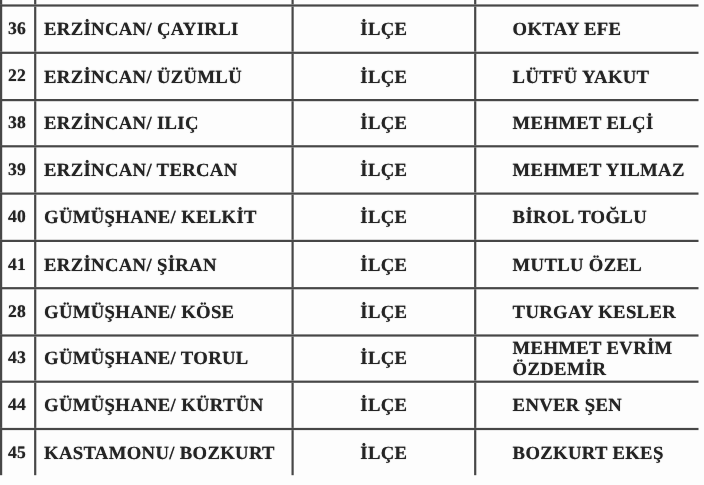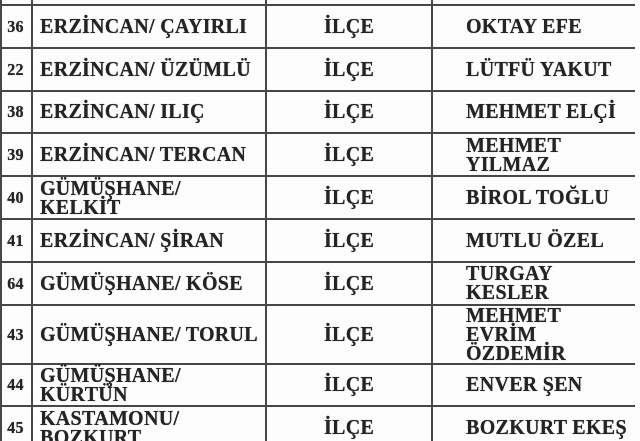--- a/index.html
+++ b/index.html
@@ -36,21 +36,21 @@
   }
   .row.sliver {
     border-top: none;
     min-height: 4px;
   }
   .cell {
     box-sizing: border-box;
     display: flex;
     align-items: center;
     color: var(--text);
-    font-size: 20px;
+    font-size: 17px;
     font-weight: 600;
     letter-spacing: 0.3px;
     line-height: 19px;
     text-shadow: 0 0 0.8px rgba(40,40,40,0.75);
   }
   .cell.c-no {
     width: 31px;
     justify-content: center;
     border-right: 2px solid var(--line);
     font-size: 16px;
@@ -124,21 +124,21 @@
   </div>
 
   <div class="row">
     <div class="cell c-no">41</div>
     <div class="cell c-district">ERZİNCAN/ ŞİRAN</div>
     <div class="cell c-type">İLÇE</div>
     <div class="cell c-name">MUTLU ÖZEL</div>
   </div>
 
   <div class="row">
-    <div class="cell c-no">64</div>
+    <div class="cell c-no">28</div>
     <div class="cell c-district">GÜMÜŞHANE/ KÖSE</div>
     <div class="cell c-type">İLÇE</div>
     <div class="cell c-name">TURGAY KESLER</div>
   </div>
 
   <div class="row">
     <div class="cell c-no">43</div>
     <div class="cell c-district">GÜMÜŞHANE/ TORUL</div>
     <div class="cell c-type">İLÇE</div>
     <div class="cell c-name">MEHMET EVRİM

